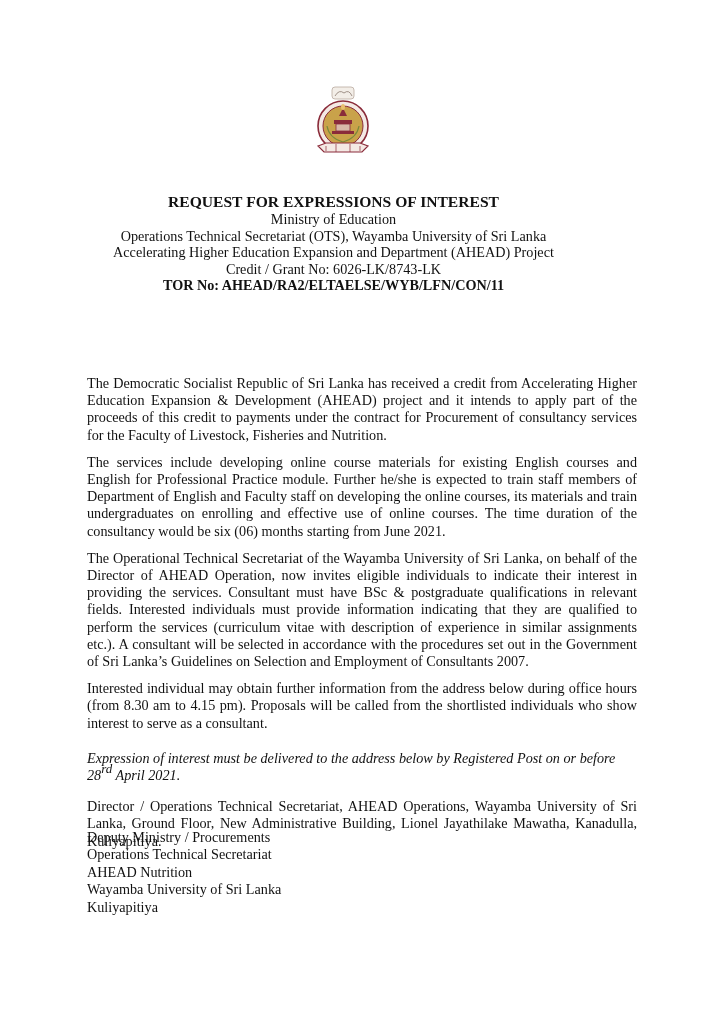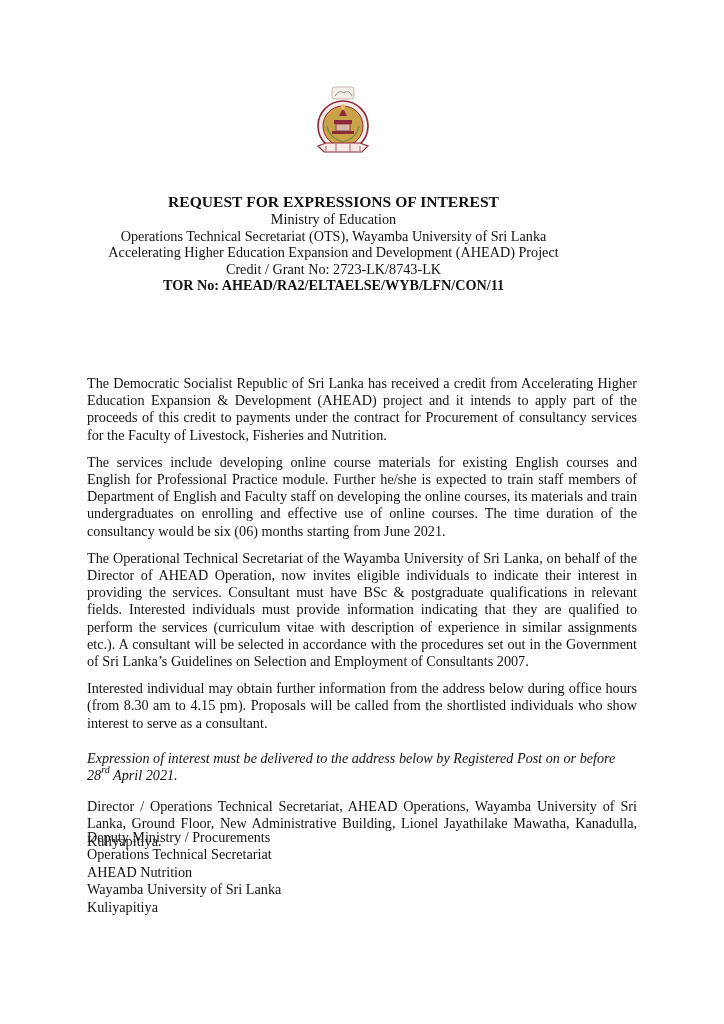--- a/index.html
+++ b/index.html
@@ -6,21 +6,21 @@
   body { width: 724px; height: 1024px; position: relative; overflow: hidden;
          font-family: "Liberation Serif", "DejaVu Serif", serif; color: #111; }
   .logo { position: absolute; left: 312px; top: 86px; width: 62px; height: 80px; }
   .header { position: absolute; left: 0; top: 193px; width: 667px; text-align: center;
             font-size: 14.2px; line-height: 16.6px; }
   .header .title { font-weight: bold; font-size: 15.6px; line-height: 18px; }
   .header .bold { font-weight: bold; }
   .body { position: absolute; left: 87px; top: 332px; width: 550px; font-size: 14.2px; line-height: 17.2px; margin-top: 43px; }
   .body p { margin: 0 0 10px 0; text-align: justify; }
   .body p.italic { font-style: italic; text-align: left; }
-  sup { font-size: 10px; line-height: 0; position: relative; top: -1px; }
+  sup { font-size: 13px; line-height: 0; position: relative; top: -1px; }
   .sign { position: absolute; left: 87px; top: 829px; font-size: 14.2px; line-height: 17.4px; }
   .sign div { white-space: nowrap; }
 </style>
 </head>
 <body>
 
 <div class="logo">
   <svg width="62" height="80" viewBox="0 0 62 80">
 
     <rect x="20" y="1" width="22" height="12" rx="3" fill="#f3eee8" stroke="#b9a9a0" stroke-width="0.8"></rect>
@@ -39,22 +39,22 @@
 
     <path d="M6 60 l8 -3 h34 l8 3 l-6 6 h-38 z" fill="#f4e9e4" stroke="#8a2b3a" stroke-width="1.2"></path>
     <path d="M14 60 v5 M24 58 v8 M38 58 v8 M48 60 v5" stroke="#8a2b3a" stroke-width="0.7"></path>
   </svg>
 </div>
 
 <div class="header">
   <div class="title">REQUEST FOR EXPRESSIONS OF INTEREST</div>
   <div>Ministry of Education</div>
   <div>Operations Technical Secretariat (OTS), Wayamba University of Sri Lanka</div>
-  <div>Accelerating Higher Education Expansion and Development (AHEAD) Project</div>
-  <div>Credit / Grant No: 2723-LK/8743-LK</div>
+  <div>Accelerating Higher Education Expansion and Department (AHEAD) Project</div>
+  <div>Credit / Grant No: 6026-LK/8743-LK</div>
   <div class="bold">TOR No: AHEAD/RA2/ELTAELSE/WYB/LFN/CON/11</div>
 </div>
 
 <div class="body">
   <p>The Democratic Socialist Republic of Sri Lanka has received a credit from Accelerating Higher Education Expansion &amp; Development (AHEAD) project and it intends to apply part of the proceeds of this credit to payments under the contract for Procurement of consultancy services for the Faculty of Livestock, Fisheries and Nutrition.</p>
   <p>The services include developing online course materials for existing English courses and English for Professional Practice module. Further he/she is expected to train staff members of Department of English and Faculty staff on developing the online courses, its materials and train undergraduates on enrolling and effective use of online courses. The time duration of the consultancy would be six (06) months starting from June 2021.</p>
   <p>The Operational Technical Secretariat of the Wayamba University of Sri Lanka, on behalf of the Director of AHEAD Operation, now invites eligible individuals to indicate their interest in providing the services. Consultant must have BSc &amp; postgraduate qualifications in relevant fields. Interested individuals must provide information indicating that they are qualified to perform the services (curriculum vitae with description of experience in similar assignments etc.). A consultant will be selected in accordance with the procedures set out in the Government of Sri Lanka’s Guidelines on Selection and Employment of Consultants 2007.</p>
   <p>Interested individual may obtain further information from the address below during office hours (from 8.30 am to 4.15 pm). Proposals will be called from the shortlisted individuals who show interest to serve as a consultant.</p>
   <p class="italic" style="margin-top:18px;"><span>Expression of interest must be delivered to the address below by Registered Post on or before </span><span>28</span><sup>rd</sup><span> April 2021.</span></p>
   <p style="margin-top:14px;">Director / Operations Technical Secretariat, AHEAD Operations, Wayamba University of Sri Lanka, Ground Floor, New Administrative Building, Lionel Jayathilake Mawatha, Kanadulla, Kuliyapitiya.</p>

